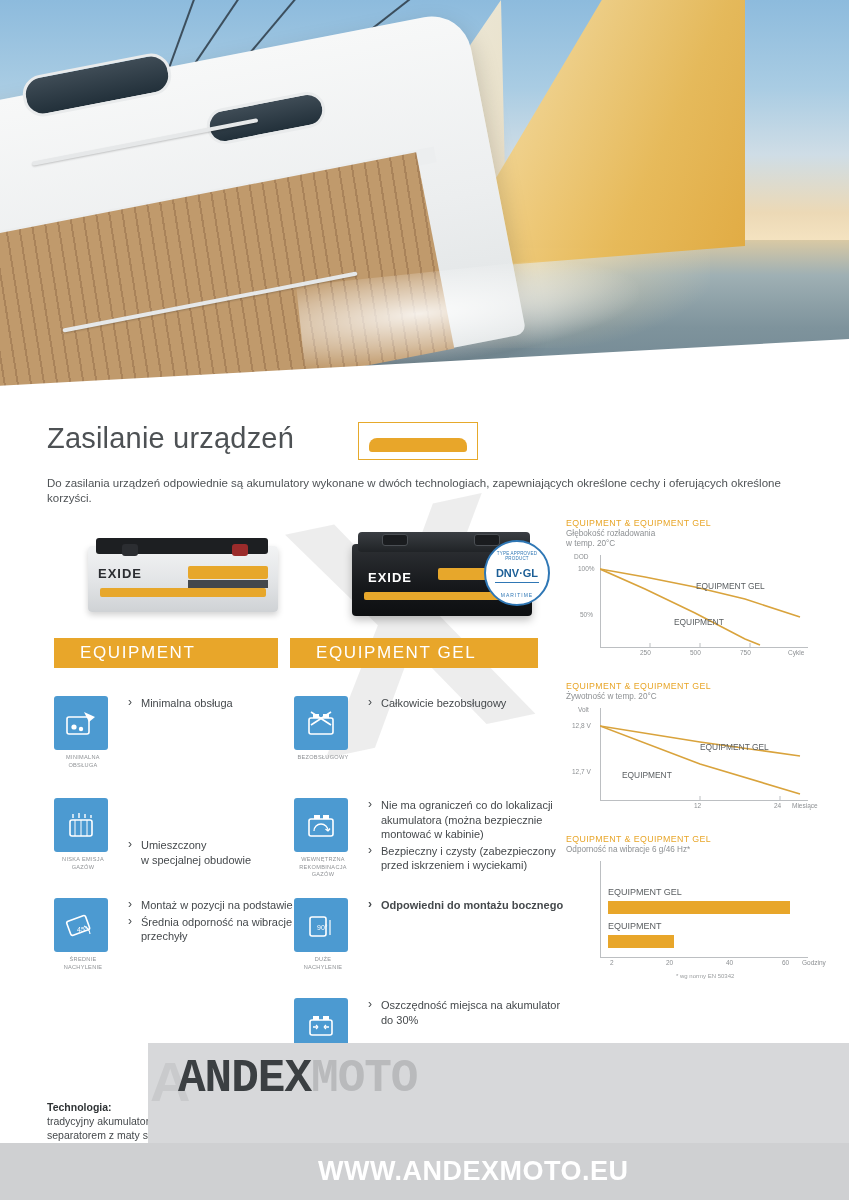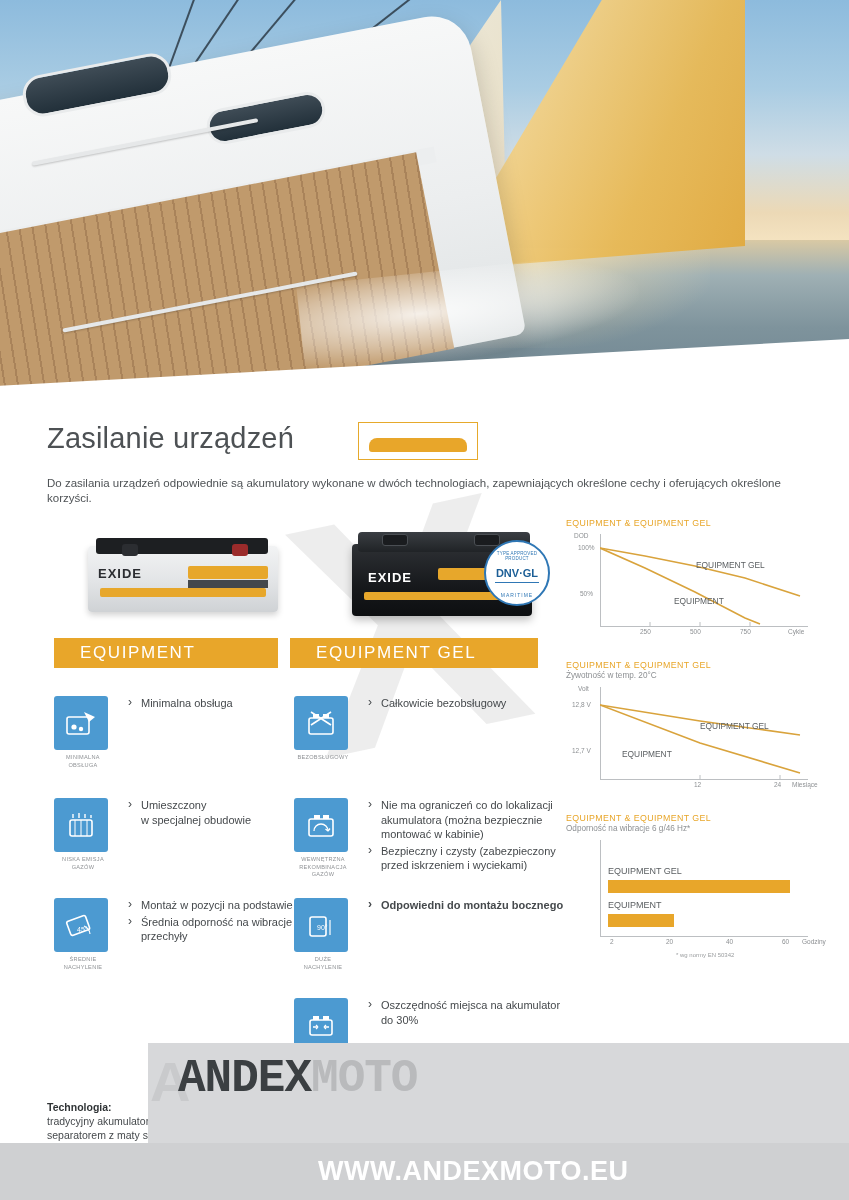--- a/index.html
+++ b/index.html
@@ -367,21 +367,21 @@
           <line x1="11" y1="10" x2="11" y2="26" stroke="#fff" stroke-width="1"></line>
           <line x1="17" y1="10" x2="17" y2="26" stroke="#fff" stroke-width="1"></line>
           <line x1="23" y1="10" x2="23" y2="26" stroke="#fff" stroke-width="1"></line>
           <path d="M9 8 L9 4 M15 8 L15 3 M21 8 L21 4 M27 8 L27 5" stroke="#fff" stroke-width="1.4"></path>
         </svg>
       </div>
     </div>
     <div class="fcap" style="white-space: pre-line;">NISKA EMISJA
 GAZÓW</div>
     <div class="flist">
-      <div class="fitem" style="white-space: pre-line;">Umieszczony
+      <div class="fitem" style="white-space: pre-line; margin-top: 40px;">Umieszczony
 w specjalnej obudowie</div>
     </div>
   </div>
 
   <div class="feat" style="left:54px; top:498px; width:250px;">
     <div class="ficon">
       <div class="glyph">
         <svg width="34" height="30" viewBox="0 0 34 30">
           <rect x="4" y="8" width="20" height="15" rx="2" fill="none" stroke="#fff" stroke-width="1.6" transform="rotate(-20 14 15)"></rect>
           <text x="13" y="22" font-size="7" fill="#fff" font-family="Liberation Sans">45°</text>
@@ -469,20 +469,22 @@
 KOMPAKTOWA</div>
     <div class="flist" style="width:200px;">
       <div class="fitem">Oszczędność miejsca na akumulator do 30%</div>
     </div>
   </div>
 
   <div class="charts">
 
     <div class="chart">
       <div class="ch-title">EQUIPMENT &amp; EQUIPMENT GEL</div>
+      <div class="ch-sub" style="white-space: pre-line;">Głębokość rozładowania
+w temp. 20°C</div>
       <div class="plot">
         <div class="ylab" style="left:8px; top:-2px;">DOD</div>
         <div class="ylab" style="left:12px; top:10px;">100%</div>
         <div class="ylab" style="left:14px; top:56px;">50%</div>
         <div class="axis-y"></div>
         <div class="axis-x"></div>
         <svg width="215" height="96" style="position:absolute;left:34px;top:0;">
           <polyline points="0,14 45,22 95,32 145,44 200,62" fill="none" stroke="#d9a33c" stroke-width="1.6"></polyline>
           <polyline points="0,14 45,34 95,58 145,84 160,90" fill="none" stroke="#d9a33c" stroke-width="1.6"></polyline>
           <line x1="50" y1="88" x2="50" y2="92" stroke="#bcbfc2"></line>

